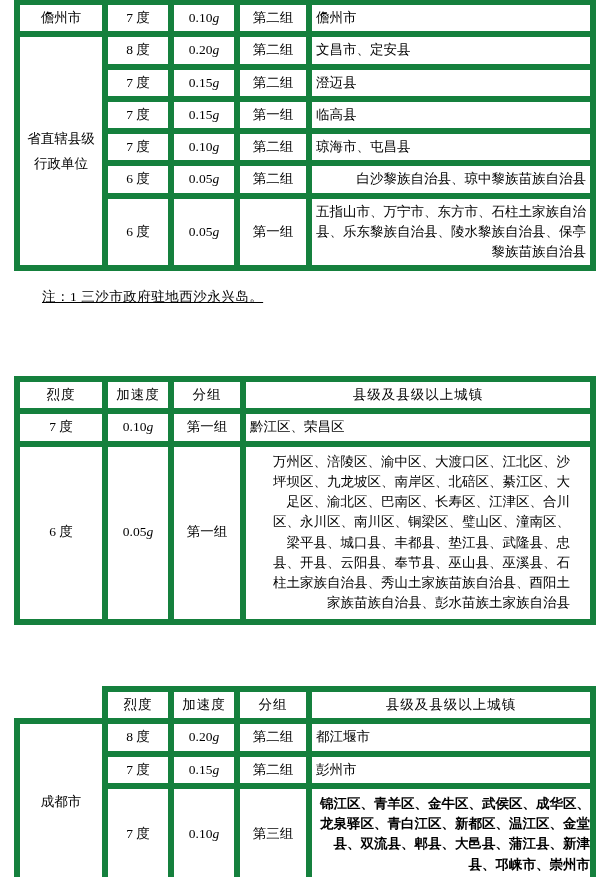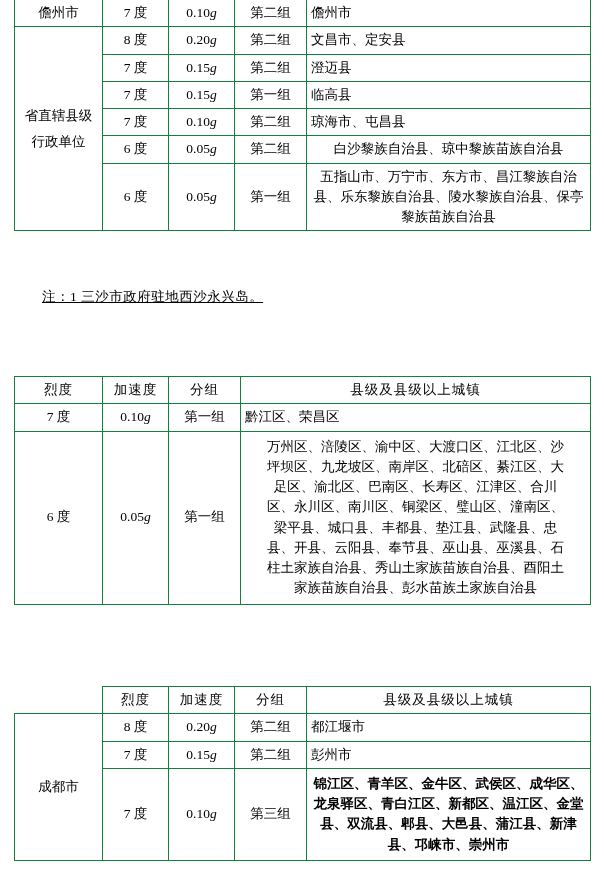--- a/index.html
+++ b/index.html
@@ -21,21 +21,21 @@
     padding: 0;
     box-sizing: border-box;
     position: relative;
   }
   table.doc {
     border-collapse: collapse;
     table-layout: fixed;
     font-size: 13.5px;
   }
   table.doc td, table.doc th {
-    border: 1px solid #15803d;
+    border: 6px solid #15803d;
     padding: 3px 4px;
     vertical-align: middle;
     font-weight: normal;
     line-height: 1.5;
   }
   .c-center { text-align: center; }
   .c-left { text-align: left; }
   .hdr td { text-align: center; font-weight: bold; letter-spacing: 1px; }
   .ital { font-style: italic; font-family: "Liberation Serif", serif; }
 
@@ -73,21 +73,21 @@
     width: 576px;
   }
   #sec-sichuan { left: 14px; top: 645px; }
   #table-sichuan {
     position: absolute;
     left: 14px;
     top: 686px;
     width: 576px;
   }
   .cell-multi {
-    text-align: center;
+    text-align: right;
     line-height: 1.55;
   }
 </style>
 </head>
 <body>
 
 <div class="page">
 
   <table class="doc" id="table-hainan">
     <colgroup>
@@ -133,21 +133,21 @@
       <tr>
         <td class="c-center">6 度</td>
         <td class="c-center"><span>0.05</span><span class="ital">g</span></td>
         <td class="c-center">第二组</td>
         <td class="cell-multi">白沙黎族自治县、琼中黎族苗族自治县</td>
       </tr>
       <tr>
         <td class="c-center">6 度</td>
         <td class="c-center"><span>0.05</span><span class="ital">g</span></td>
         <td class="c-center">第一组</td>
-        <td class="cell-multi">五指山市、万宁市、东方市、昌江黎族自治县、乐东黎族自治县、陵水黎族自治县、保亭黎族苗族自治县</td>
+        <td class="cell-multi">五指山市、万宁市、东方市、石柱土家族自治县、乐东黎族自治县、陵水黎族自治县、保亭黎族苗族自治县</td>
       </tr>
     </tbody>
   </table>
 
   <div class="note">注：1  三沙市政府驻地西沙永兴岛。</div>
 
 
   <table class="doc" id="table-chongqing">
     <colgroup>
       <col style="width:88px">

